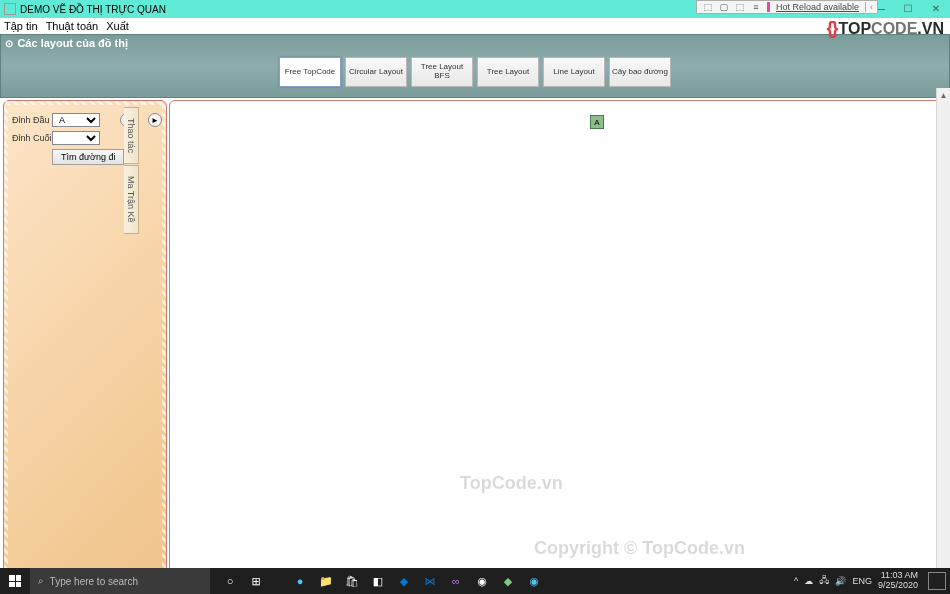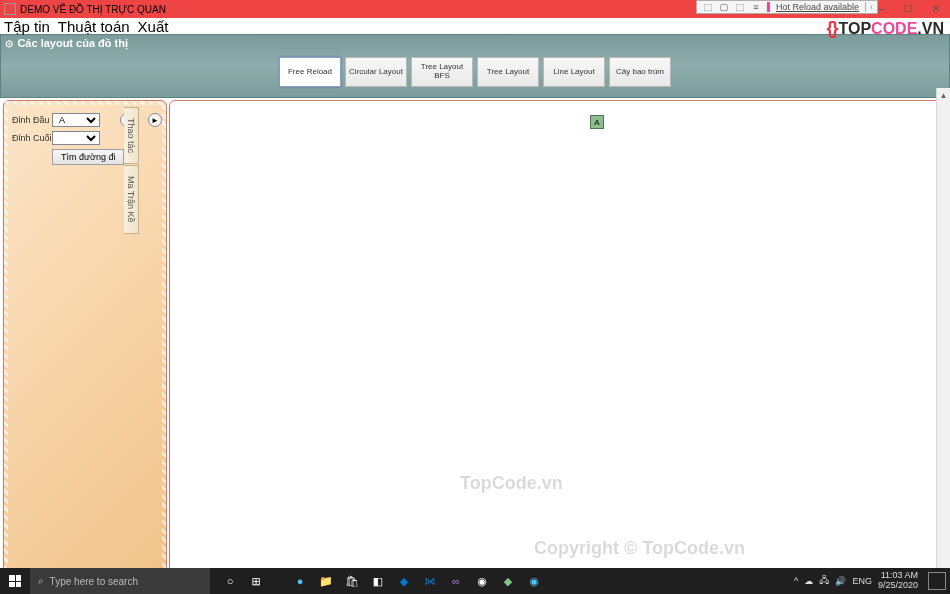--- a/index.html
+++ b/index.html
@@ -6,29 +6,29 @@
 body { width: 950px; height: 594px; background: #fff; overflow: hidden; position: relative; font-size: 11px; }
 
 
 .debug-bar { position: absolute; top: 0; right: 72px; height: 14px; display: flex; align-items: center; border: 1px solid #adadad; background: #f5f5f5; z-index: 10; }
 .debug-icons { display: flex; padding: 0 4px; gap: 2px; }
 .debug-icon { width: 14px; height: 12px; display: flex; align-items: center; justify-content: center; font-size: 9px; color: #555; }
 .hot-reload { padding: 0 6px; border-left: 3px solid #ec4899; border-right: 1px solid #adadad; font-size: 9px; text-decoration: underline; color: #4a4a4a; }
 .debug-arrow { padding: 0 4px; font-size: 9px; color: #888; }
 
 
-.title-bar { height: 18px; display: flex; align-items: center; background: #ef4444; padding-left: 4px; }
+.title-bar { height: 18px; display: flex; align-items: center; background: #5eead4; padding-left: 4px; }
 .app-icon { width: 12px; height: 12px; border: 1px solid #999; margin-right: 4px; }
 .title-text { font-size: 10px; color: #000; }
 .win-controls { position: absolute; top: 0; right: 0; display: flex; }
 .win-btn { width: 28px; height: 16px; display: flex; align-items: center; justify-content: center; font-size: 10px; color: #555; }
 
 
 .menu-bar { height: 16px; display: flex; align-items: center; padding-left: 4px; gap: 8px; }
-.menu-item { font-size: 15px; color: #000; }
+.menu-item { font-size: 11px; color: #000; }
 
 
 .layout-header { background: linear-gradient(180deg, #7a9c9a 0%, #8fadac 50%, #7a9c9a 100%); border: 1px solid #5f8280; }
 .layout-header-title { height: 16px; display: flex; align-items: center; padding-left: 4px; color: #fff; font-size: 11px; font-weight: bold; }
 .collapse-icon { margin-right: 4px; font-size: 10px; }
 .layout-buttons { display: flex; justify-content: center; gap: 4px; padding: 6px 0 10px 0; }
 .layout-btn { width: 62px; height: 30px; background: linear-gradient(180deg, #f8f8f8 0%, #e8e8e8 100%); border: 1px solid #b8b8b8; display: flex; align-items: center; justify-content: center; font-size: 8px; color: #333; text-align: center; line-height: 1.1; }
 .layout-btn.active { background: #fff; box-shadow: 0 0 2px rgba(0,0,140,0.3); border-color: #8a9fc4; }
 
 
@@ -54,21 +54,21 @@
 .canvas-wrap { flex: 1; margin: 2px 4px 2px 2px; border: 1px solid #d07a6f; border-radius: 6px; background: #fff; position: relative; }
 .node { position: absolute; width: 14px; height: 14px; background: #8FBC8F; border: 1px solid #4a7a4a; display: flex; align-items: center; justify-content: center; font-size: 8px; color: #000; }
 .watermark { position: absolute; color: rgba(0,0,0,0.15); font-size: 18px; font-weight: bold; pointer-events: none; }
 .wm1 { left: 290px; top: 372px; }
 .wm2 { left: 364px; bottom: 18px; }
 
 
 .logo { position: absolute; top: 18px; right: 6px; font-family: Arial; font-weight: bold; font-size: 16px; display: flex; align-items: center; }
 .logo-brackets { color: #e63946; font-size: 18px; letter-spacing: -2px; }
 .logo-text { color: #2b2b2b; margin-left: 2px; }
-.logo-text .red { color: #ec4899; }
+.logo-text .red { color: #737373; }
 .scrollbar-v { position: absolute; right: 0; top: 88px; bottom: 26px; width: 14px; background: #f0f0f0; border-left: 1px solid #d8d8d8; }
 .scroll-arrow { height: 14px; display: flex; align-items: center; justify-content: center; font-size: 8px; color: #666; background: #f0f0f0; }
 
 
 .taskbar { position: absolute; bottom: 0; left: 0; right: 0; height: 26px; background: #1f1f1f; display: flex; align-items: center; color: #fff; }
 .start-btn { width: 30px; height: 26px; display: flex; align-items: center; justify-content: center; }
 .start-grid { width: 12px; height: 12px; display: grid; grid-template-columns: 1fr 1fr; gap: 1px; }
 .start-grid div { background: #fff; }
 .search-box { display: flex; align-items: center; background: #3a3a3a; height: 26px; width: 180px; padding-left: 8px; font-size: 10px; color: #bbb; }
 .search-glass { margin-right: 6px; }
@@ -113,26 +113,26 @@
   <span class="logo-brackets">{}</span>
   <span class="logo-text"><span>TOP</span><span class="red">CODE</span><span>.VN</span></span>
 </div>
 
 <div class="layout-header">
   <div class="layout-header-title">
     <span class="collapse-icon">⊙</span>
     <span>Các layout của đồ thị</span>
   </div>
   <div class="layout-buttons">
-    <div class="layout-btn active">Free Reload</div>
+    <div class="layout-btn active">Free TopCode</div>
     <div class="layout-btn">Circular Layout</div>
     <div class="layout-btn">Tree Layout BFS</div>
     <div class="layout-btn">Tree Layout</div>
     <div class="layout-btn">Line Layout</div>
-    <div class="layout-btn">Cây bao trùm</div>
+    <div class="layout-btn">Cây bao đường</div>
   </div>
 </div>
 
 <div class="main-area">
 
   <div class="left-panel">
     <div class="arrow-circles">
       <div class="arrow-circle">◄</div>
       <div class="arrow-circle" style="margin-left:0;">►</div>
     </div>

